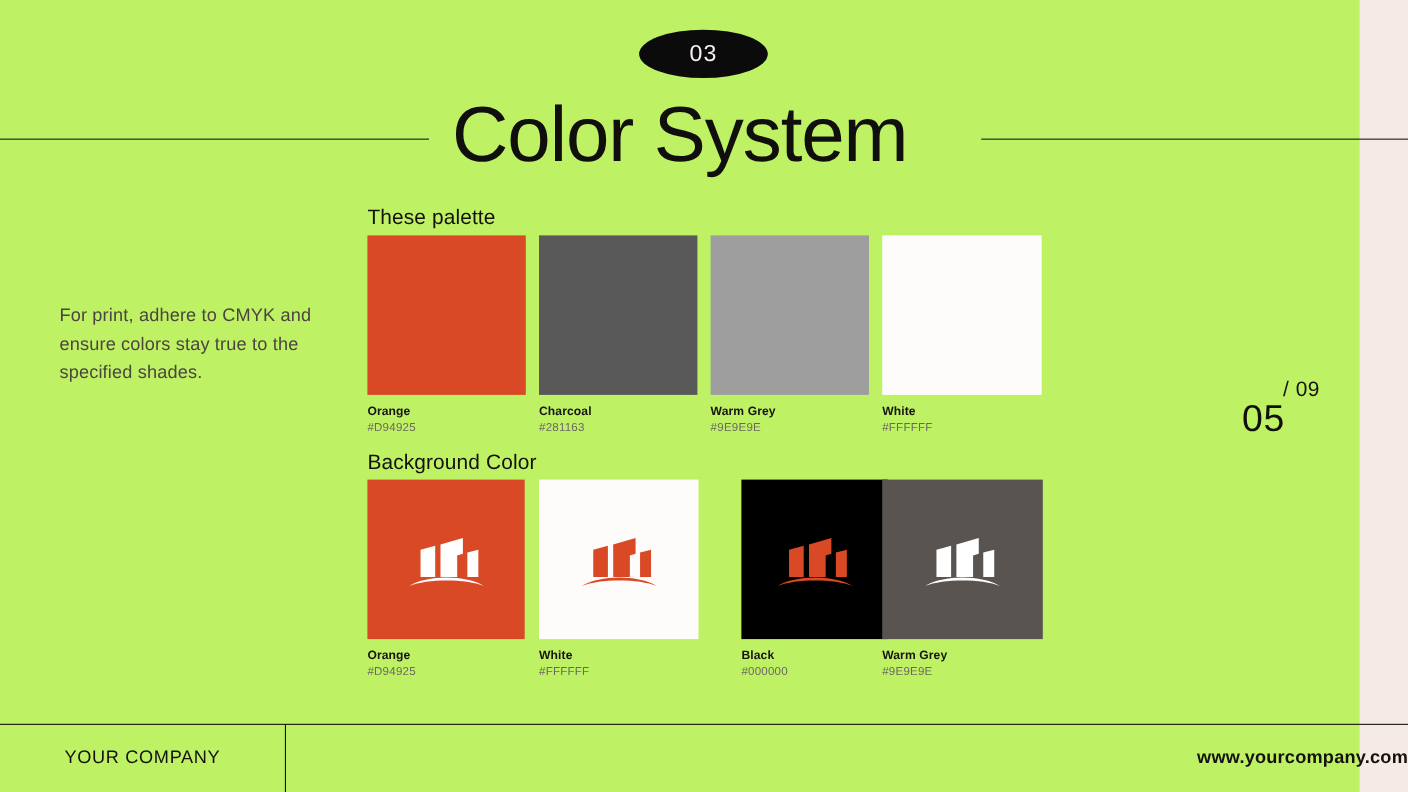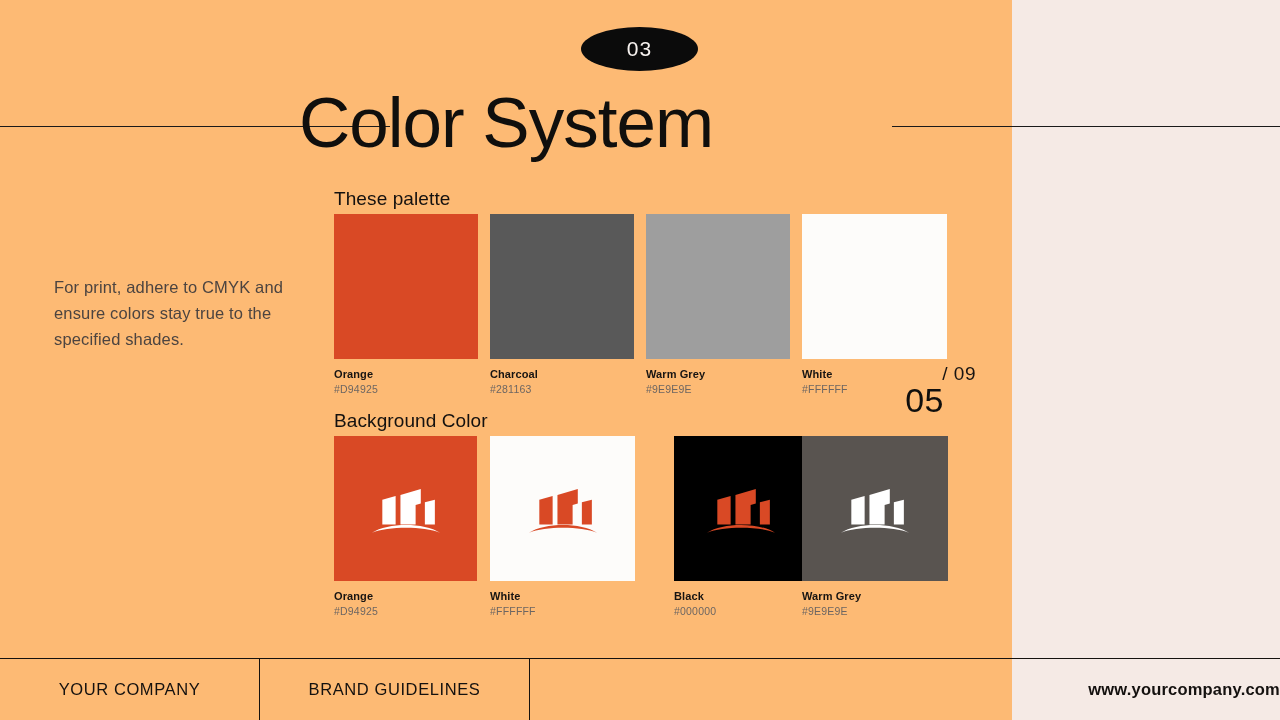--- a/index.html
+++ b/index.html
@@ -3,21 +3,21 @@
 <meta charset="utf-8">
 <style>
   * { margin:0; padding:0; box-sizing:border-box; }
   html, body {
     width:1280px; height:720px;
     overflow:hidden;
     background:#F5EAE5;
     font-family:"Liberation Sans", sans-serif;
     -webkit-font-smoothing:antialiased;
   }
-  .slide { position:relative; width:1012px; height:720px; background:#fdba74; }
+  .slide { position:relative; width:1236px; height:720px; background:#bef264; }
 
   
   .badge {
     position:absolute; left:581px; top:27px;
     width:117px; height:44px;
     background:#0B0B0B; border-radius:50%;
     display:flex; align-items:center; justify-content:center;
   }
   .badge-num {
     color:#F7F2EF; font-size:21px; letter-spacing:1px; font-weight:400;
@@ -66,21 +66,21 @@
   }
   .sw-hex {
     margin-top:3px; font-size:10.5px; font-weight:400;
     color:#6d6662; letter-spacing:0.2px;
   }
 
   
   .logo { width:74px; height:58px; display:block; }
 
   
-  .pager { position:absolute; right:32px; top:363px; text-align:right; }
+  .pager { position:absolute; right:32px; top:344px; text-align:right; }
   .pager-total {
     font-size:19px; color:#171412; letter-spacing:0.5px;
     display:block; text-align:right; padding-right:4px;
   }
   .pager-cur {
     font-size:34px; color:#100F0D; letter-spacing:0.5px;
     display:block; text-align:right; margin-top:-4px; padding-right:36px;
   }
 
   
@@ -192,17 +192,16 @@
       </div>
     </div>
 
   <div class="pager">
     <span class="pager-total">/ 09</span>
     <span class="pager-cur">05</span>
   </div>
 
   <div class="footer">
     <div class="f-cell f-one">YOUR COMPANY</div>
-    <div class="f-cell f-two">BRAND GUIDELINES</div>
     <div class="f-cell f-rest">www.yourcompany.com</div>
   </div>
 
 </div>
 
 </body></html>

